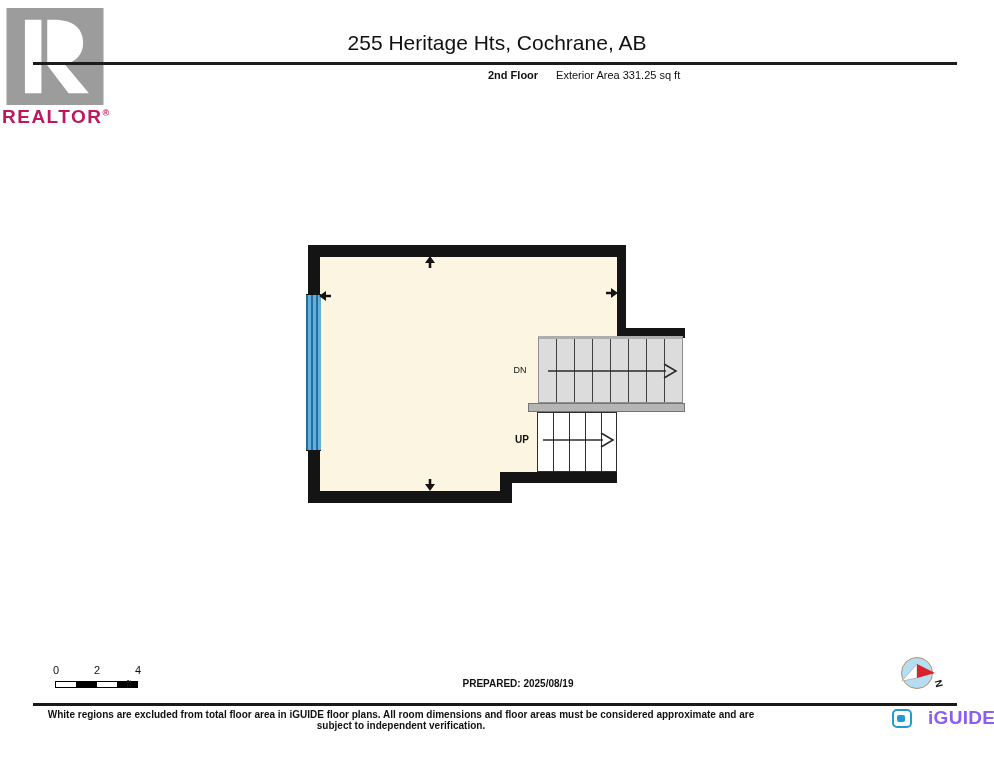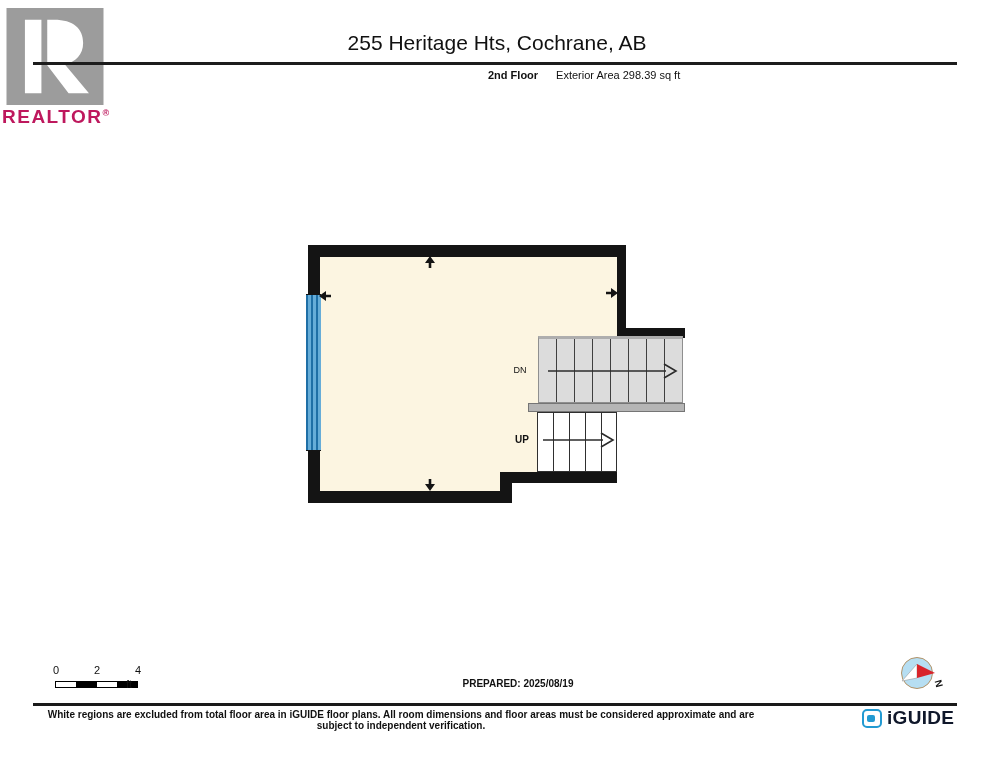--- a/index.html
+++ b/index.html
@@ -82,21 +82,21 @@
   .scale-unit { left: 126px; top: 678px; font-size: 11px; }
 
   .prepared { left: 418px; top: 678px; width: 200px; text-align: center; font-size: 10px; font-weight: 700; }
 
   .compass { left: 896px; top: 652px; width: 56px; height: 42px; }
   .compass svg { display: block; }
 
   .bottom-rule { left: 33px; top: 703px; width: 924px; height: 3px; background: #1a1a1a; }
   .disclaimer { left: 35px; top: 709px; width: 732px; text-align: center; font-size: 10px; font-weight: 700; color: #111; }
 
-  .iguide-logo { left: 862px; top: 707px; display: flex; align-items: center; gap: 5px; color: #0f172a; }
+  .iguide-logo { left: 892px; top: 707px; display: flex; align-items: center; gap: 16px; color: #8b5cf6; }
   .iguide-icon { position: relative; width: 20px; height: 19px; border: 2.5px solid #229ad2; border-radius: 5px; }
   .iguide-icon .dot { position: absolute; left: 3px; top: 4px; width: 8px; height: 7px; background: #229ad2; border-radius: 2px; }
   .iguide-wordmark { font-size: 19px; font-weight: 600; letter-spacing: 0.3px; }
 </style>
 </head>
 <body>
 
 <div class="page">
 
   <div class="abs realtor-logo">
@@ -104,21 +104,21 @@
       <rect width="100" height="100" fill="#9c9c9c"></rect>
       <path fill="#ffffff" d="M19 12 h17 v76 h-17 z"></path>
       <path fill="#ffffff" d="M42 12 h7 c20 0 30 9 30 24 0 12 -8 20 -19 22 l25 30 h-21 l-22 -29 z"></path>
     </svg>
   </div>
   <div class="abs realtor-wordmark"><span>REALTOR</span><sup>®</sup></div>
   <div class="abs top-rule"></div>
   <div class="abs page-title">255 Heritage Hts, Cochrane, AB</div>
   <div class="abs subtitle">
     <span class="floor">2nd Floor</span>
-    <span class="area">Exterior Area 298.39 sq ft</span>
+    <span class="area">Exterior Area 331.25 sq ft</span>
   </div>
 
   <div class="abs floor-fill"></div>
 
   <div class="abs wall wall-top"></div>
   <div class="abs wall wall-left"></div>
   <div class="abs wall wall-right"></div>
   <div class="abs wall wall-stairtop"></div>
   <div class="abs wall wall-bottom-left"></div>
   <div class="abs wall wall-step"></div>

